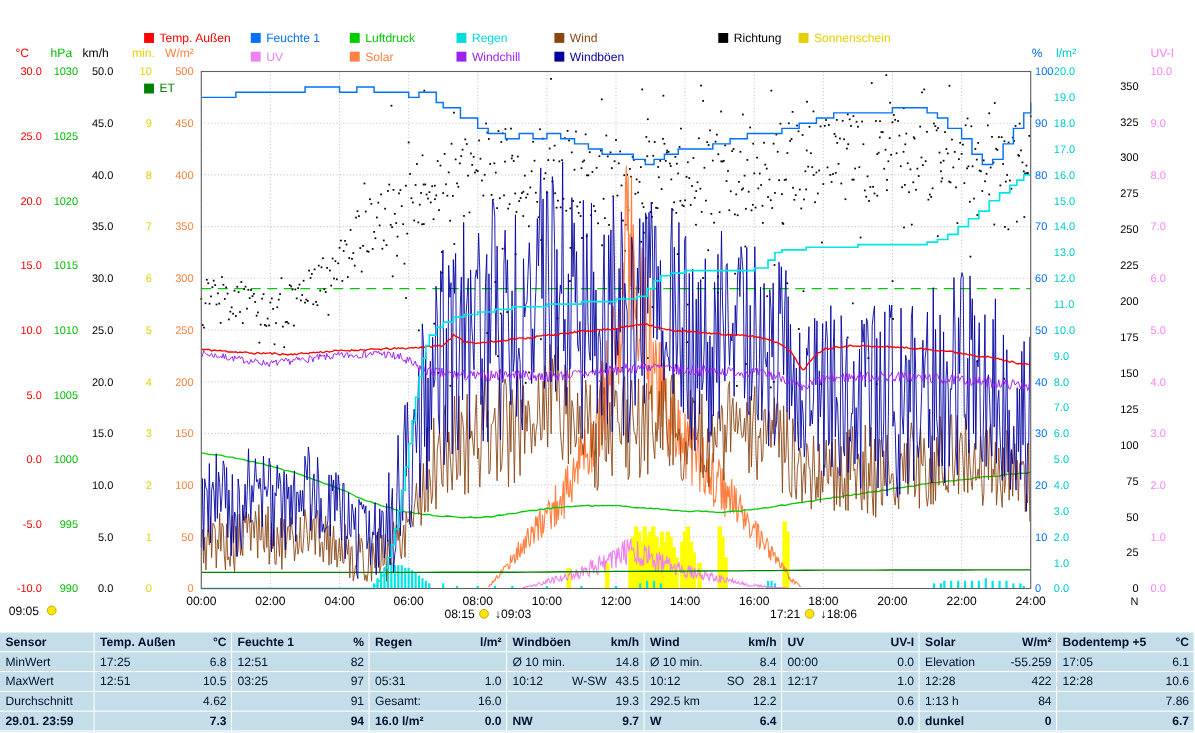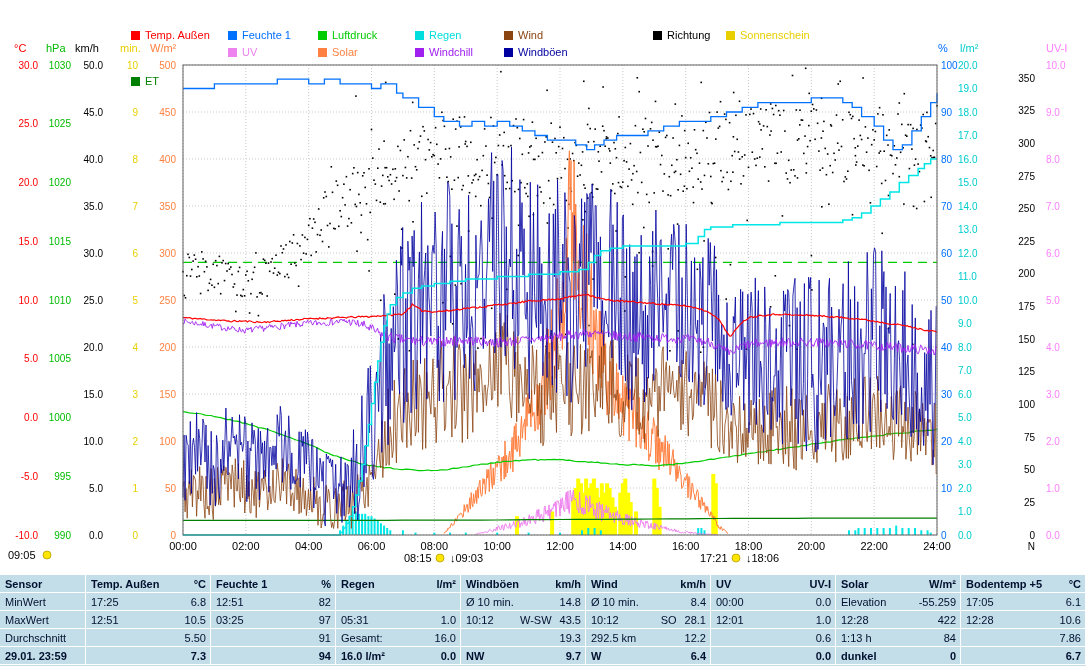--- a/index.html
+++ b/index.html
@@ -1175,42 +1175,42 @@
           <span class="m">W-SW</span>
           <span class="r">43.5</span>
         </div>
         <div class="dt-c">
           <span class="l">10:12</span>
           <span class="sp"></span>
           <span class="m">SO</span>
           <span class="r">28.1</span>
         </div>
         <div class="dt-c">
-          <span class="l">12:01</span>
+          <span class="l">12:17</span>
           <span class="sp"></span>
           <span class="r">1.0</span>
         </div>
         <div class="dt-c">
           <span class="l">12:28</span>
           <span class="sp"></span>
           <span class="r">422</span>
         </div>
         <div class="dt-c">
           <span class="l">12:28</span>
           <span class="sp"></span>
           <span class="r">10.6</span>
         </div>
         <div class="dt-c">
           <span class="l">Durchschnitt</span>
           <span class="sp"></span>
         </div>
         <div class="dt-c">
           <span class="l"></span>
           <span class="sp"></span>
-          <span class="r">5.50</span>
+          <span class="r">4.62</span>
         </div>
         <div class="dt-c">
           <span class="l"></span>
           <span class="sp"></span>
           <span class="r">91</span>
         </div>
         <div class="dt-c">
           <span class="l">Gesamt:</span>
           <span class="sp"></span>
           <span class="r">16.0</span>

